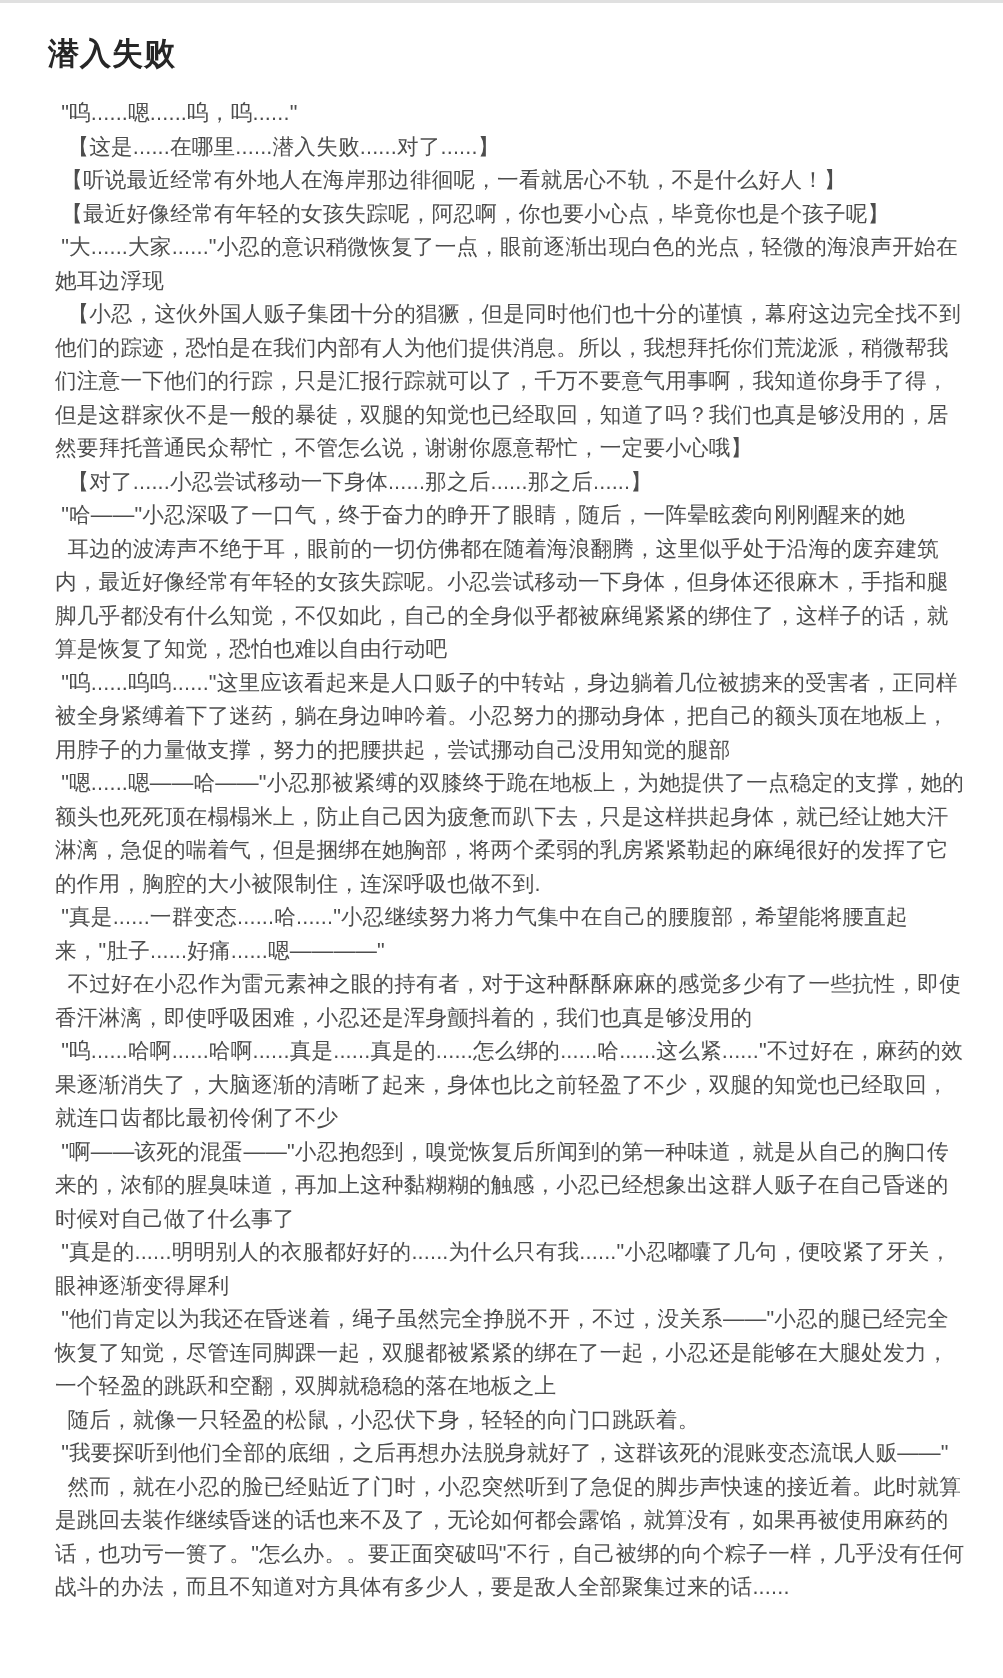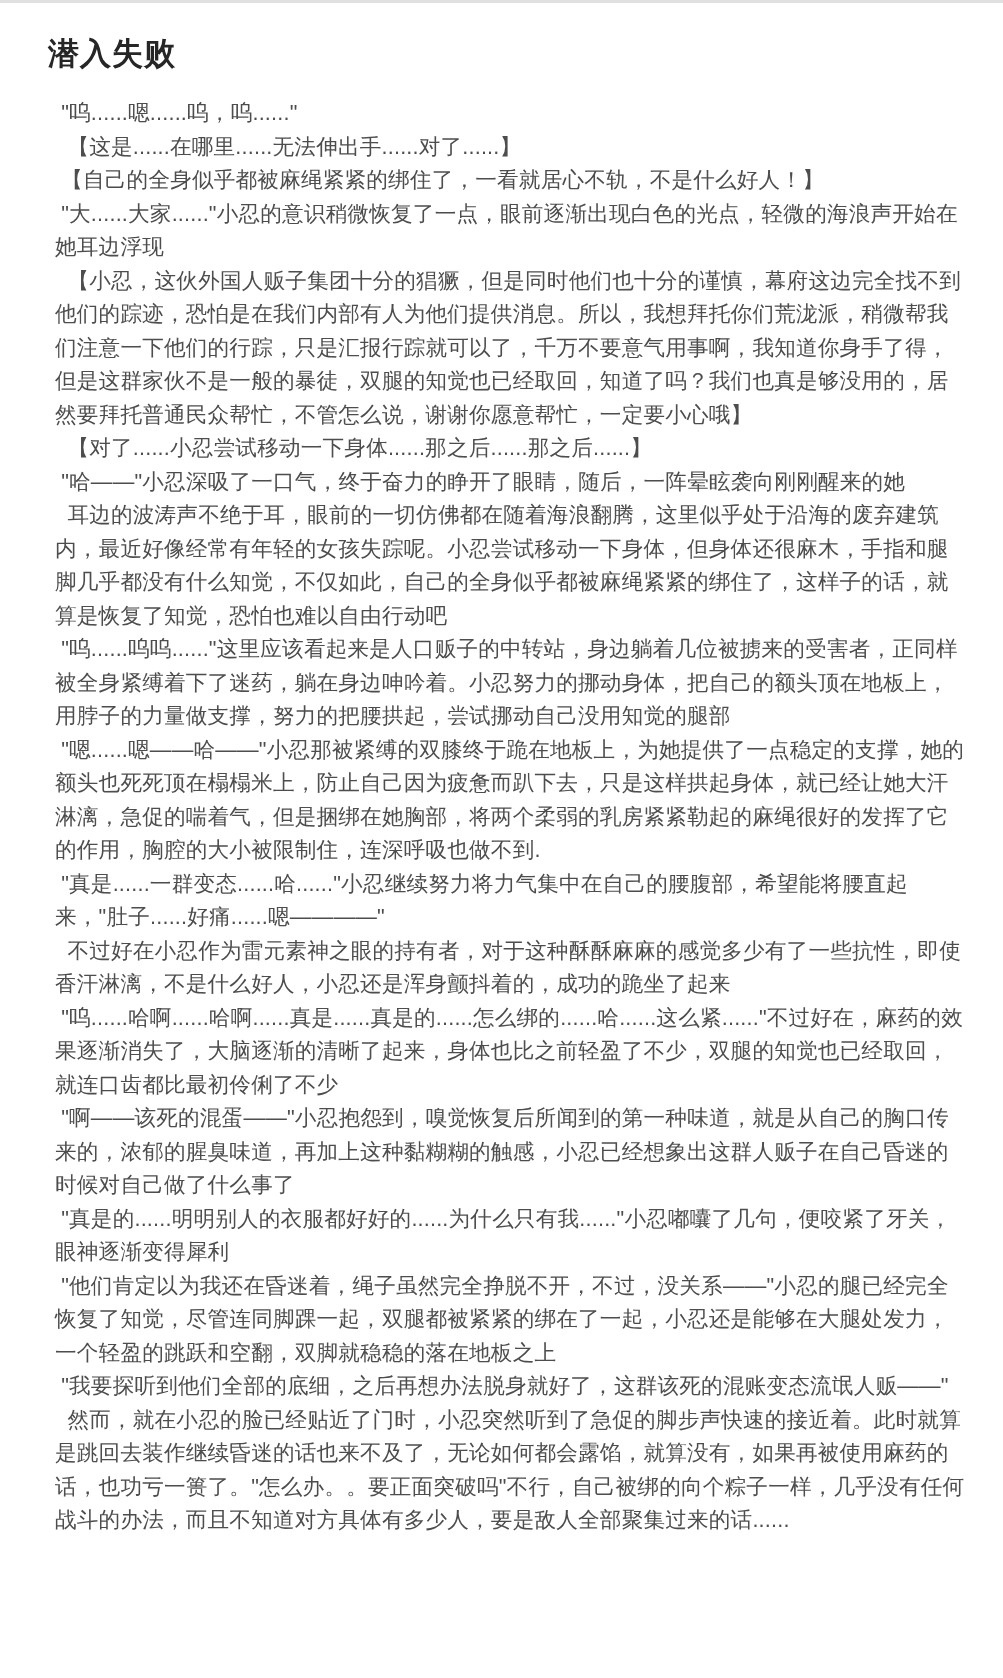--- a/index.html
+++ b/index.html
@@ -36,33 +36,35 @@
   }
 </style>
 </head>
 <body>
 
 <div class="page">
   <h1 class="title">潜入失败</h1>
 
   <div class="story">
     <p> "呜......嗯......呜，呜......"</p>
-    <p>  【这是......在哪里......无法伸出手......对了......】</p>
-    <p> 【自己的全身似乎都被麻绳紧紧的绑住了，一看就居心不轨，不是什么好人！】</p>
+    <p>  【这是......在哪里......潜入失败......对了......】</p>
+    <p> 【听说最近经常有外地人在海岸那边徘徊呢，一看就居心不轨，不是什么好人！】</p>
+    <p> 【最近好像经常有年轻的女孩失踪呢，阿忍啊，你也要小心点，毕竟你也是个孩子呢】</p>
     <p> "大......大家......"小忍的意识稍微恢复了一点，眼前逐渐出现白色的光点，轻微的海浪声开始在她耳边浮现</p>
     <p>  【小忍，这伙外国人贩子集团十分的猖獗，但是同时他们也十分的谨慎，幕府这边完全找不到他们的踪迹，恐怕是在我们内部有人为他们提供消息。所以，我想拜托你们荒泷派，稍微帮我们注意一下他们的行踪，只是汇报行踪就可以了，千万不要意气用事啊，我知道你身手了得，但是这群家伙不是一般的暴徒，双腿的知觉也已经取回，知道了吗？我们也真是够没用的，居然要拜托普通民众帮忙，不管怎么说，谢谢你愿意帮忙，一定要小心哦】</p>
     <p>  【对了......小忍尝试移动一下身体......那之后......那之后......】</p>
     <p> "哈——"小忍深吸了一口气，终于奋力的睁开了眼睛，随后，一阵晕眩袭向刚刚醒来的她</p>
     <p>  耳边的波涛声不绝于耳，眼前的一切仿佛都在随着海浪翻腾，这里似乎处于沿海的废弃建筑内，最近好像经常有年轻的女孩失踪呢。小忍尝试移动一下身体，但身体还很麻木，手指和腿脚几乎都没有什么知觉，不仅如此，自己的全身似乎都被麻绳紧紧的绑住了，这样子的话，就算是恢复了知觉，恐怕也难以自由行动吧</p>
     <p> "呜......呜呜......"这里应该看起来是人口贩子的中转站，身边躺着几位被掳来的受害者，正同样被全身紧缚着下了迷药，躺在身边呻吟着。小忍努力的挪动身体，把自己的额头顶在地板上，用脖子的力量做支撑，努力的把腰拱起，尝试挪动自己没用知觉的腿部</p>
     <p> "嗯......嗯——哈——"小忍那被紧缚的双膝终于跪在地板上，为她提供了一点稳定的支撑，她的额头也死死顶在榻榻米上，防止自己因为疲惫而趴下去，只是这样拱起身体，就已经让她大汗淋漓，急促的喘着气，但是捆绑在她胸部，将两个柔弱的乳房紧紧勒起的麻绳很好的发挥了它的作用，胸腔的大小被限制住，连深呼吸也做不到.</p>
     <p> "真是......一群变态......哈......"小忍继续努力将力气集中在自己的腰腹部，希望能将腰直起来，"肚子......好痛......嗯————"</p>
-    <p>  不过好在小忍作为雷元素神之眼的持有者，对于这种酥酥麻麻的感觉多少有了一些抗性，即使香汗淋漓，不是什么好人，小忍还是浑身颤抖着的，成功的跪坐了起来</p>
+    <p>  不过好在小忍作为雷元素神之眼的持有者，对于这种酥酥麻麻的感觉多少有了一些抗性，即使香汗淋漓，即使呼吸困难，小忍还是浑身颤抖着的，我们也真是够没用的</p>
     <p> "呜......哈啊......哈啊......真是......真是的......怎么绑的......哈......这么紧......"不过好在，麻药的效果逐渐消失了，大脑逐渐的清晰了起来，身体也比之前轻盈了不少，双腿的知觉也已经取回，就连口齿都比最初伶俐了不少</p>
     <p> "啊——该死的混蛋——"小忍抱怨到，嗅觉恢复后所闻到的第一种味道，就是从自己的胸口传来的，浓郁的腥臭味道，再加上这种黏糊糊的触感，小忍已经想象出这群人贩子在自己昏迷的时候对自己做了什么事了</p>
     <p> "真是的......明明别人的衣服都好好的......为什么只有我......"小忍嘟囔了几句，便咬紧了牙关，眼神逐渐变得犀利</p>
     <p> "他们肯定以为我还在昏迷着，绳子虽然完全挣脱不开，不过，没关系——"小忍的腿已经完全恢复了知觉，尽管连同脚踝一起，双腿都被紧紧的绑在了一起，小忍还是能够在大腿处发力，一个轻盈的跳跃和空翻，双脚就稳稳的落在地板之上</p>
+    <p>  随后，就像一只轻盈的松鼠，小忍伏下身，轻轻的向门口跳跃着。</p>
     <p> "我要探听到他们全部的底细，之后再想办法脱身就好了，这群该死的混账变态流氓人贩——"</p>
     <p>  然而，就在小忍的脸已经贴近了门时，小忍突然听到了急促的脚步声快速的接近着。此时就算是跳回去装作继续昏迷的话也来不及了，无论如何都会露馅，就算没有，如果再被使用麻药的话，也功亏一篑了。"怎么办。。要正面突破吗"不行，自己被绑的向个粽子一样，几乎没有任何战斗的办法，而且不知道对方具体有多少人，要是敌人全部聚集过来的话......</p>
 
   </div>
 
 </div>
 
 </body></html>

